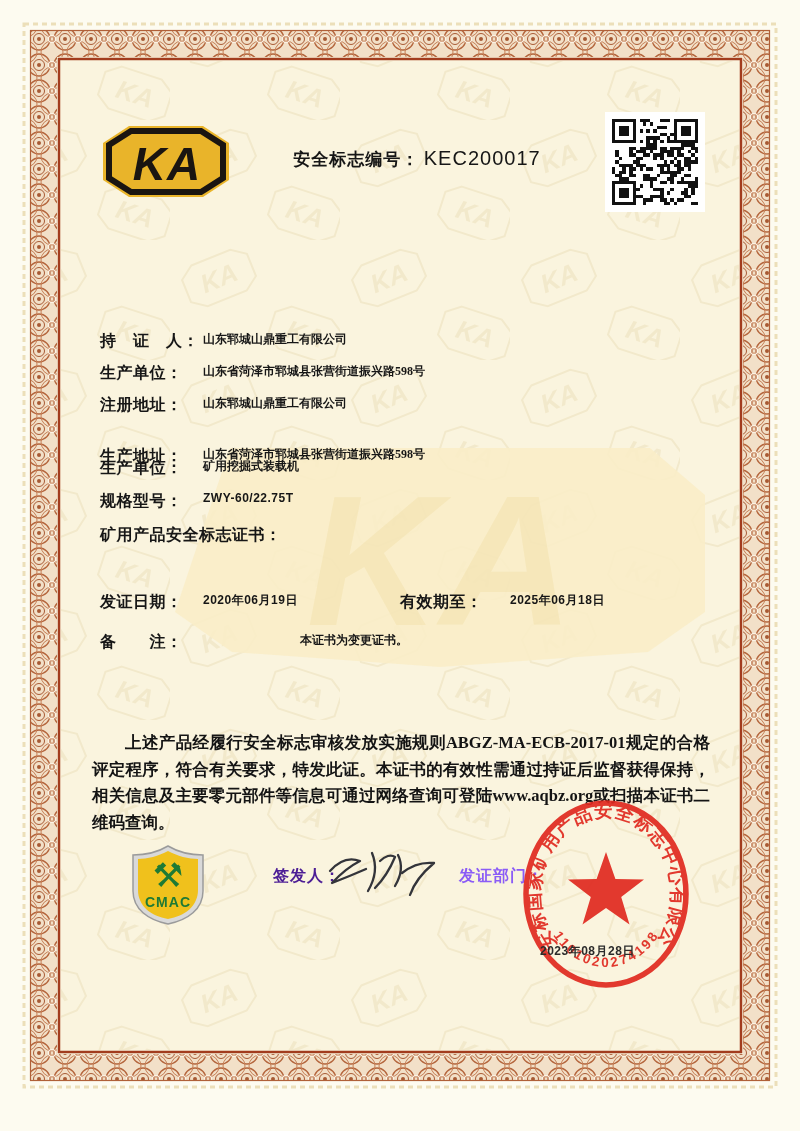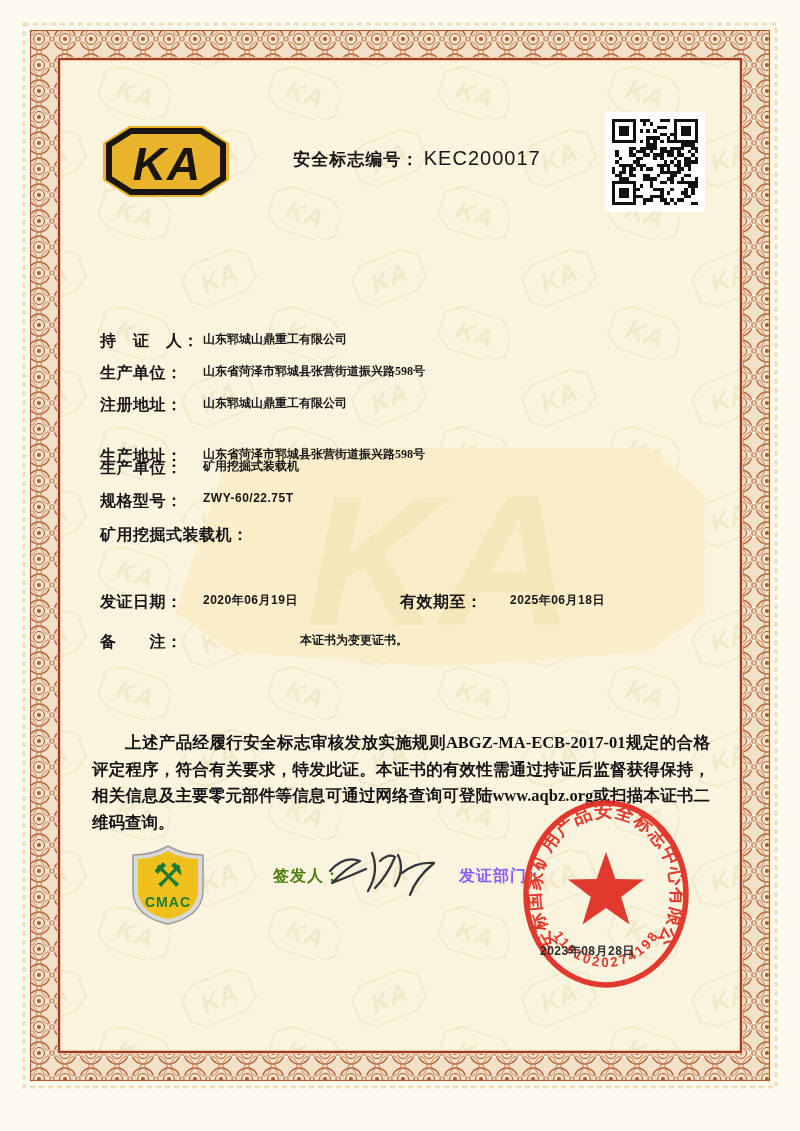--- a/index.html
+++ b/index.html
@@ -29,21 +29,21 @@
   .val-num { font-family:"Liberation Sans", sans-serif; letter-spacing:0.5px; }
   .w-val { width:197px; flex:0 0 auto; }
   .lbl2 { width:110px; flex:0 0 auto; font-size:16px; font-weight:700; letter-spacing:0.5px; }
   .gap12 { margin-left:12px; }
   .gap97 { margin-left:97px; }
 
   .statement { left:92px; top:730px; width:618px; font-family:"Liberation Serif", serif;
                font-size:16.5px; font-weight:700; color:#141414; line-height:26.5px;
                text-align:justify; text-indent:2em; }
 
-  .issuer-label { left:273px; top:866px; font-size:16px; font-weight:700; color:#4d7c0f; letter-spacing:1px; }
+  .issuer-label { left:273px; top:866px; font-size:16px; font-weight:700; color:#4c1d95; letter-spacing:1px; }
   .dept-label   { left:459px; top:866px; font-size:16px; font-weight:700; color:#8b5cf6; letter-spacing:1px; }
 
   .seal-date { left:540px; top:943px; font-size:12px; font-weight:700; color:#2b2b2b;
                letter-spacing:0.5px; z-index:3; }
 
   .qr-box { left:605px; top:112px; width:100px; height:100px; background:#ffffff; }
   .qr-box svg { position:absolute; left:7px; top:7px; }
 </style>
 </head>
 <body>
@@ -436,21 +436,21 @@
       </div>
       <div class="frow" style="top:458px">
         <span class="flabel">生产单位：</span>
         <span class="fval val-kai">矿用挖掘式装载机</span>
       </div>
       <div class="frow" style="top:491px">
         <span class="flabel">规格型号：</span>
         <span class="fval val-num">ZWY-60/22.75T</span>
       </div>
       <div class="frow" style="top:525px">
-        <span class="flabel wide">矿用挖掘式装载机：</span>
+        <span class="flabel wide">矿用产品安全标志证书：</span>
       </div>
       <div class="frow" style="top:592px">
         <span class="flabel">发证日期：</span>
         <span class="fval val-num w-val">2020年06月19日</span>
         <span class="lbl2">有效期至：</span>
         <span class="fval val-num">2025年06月18日</span>
       </div>
       <div class="frow" style="top:632px">
         <span class="flabel">备　　注：</span>
         <span class="fval val-kai gap97">本证书为变更证书。</span>

